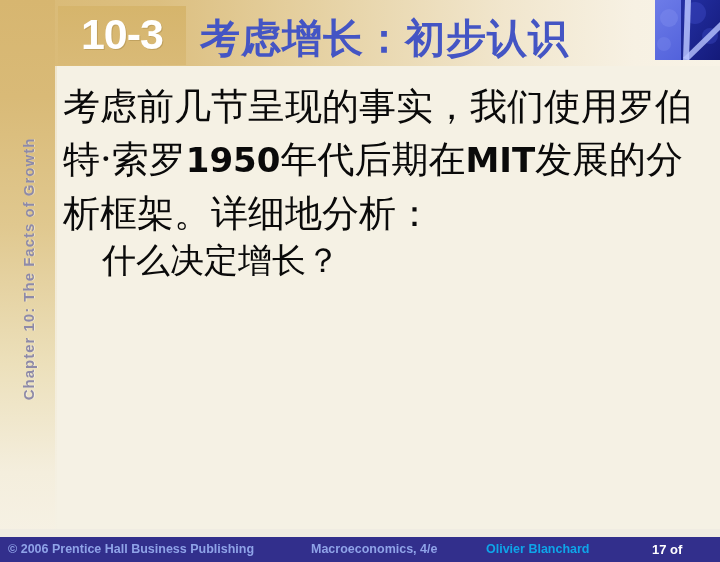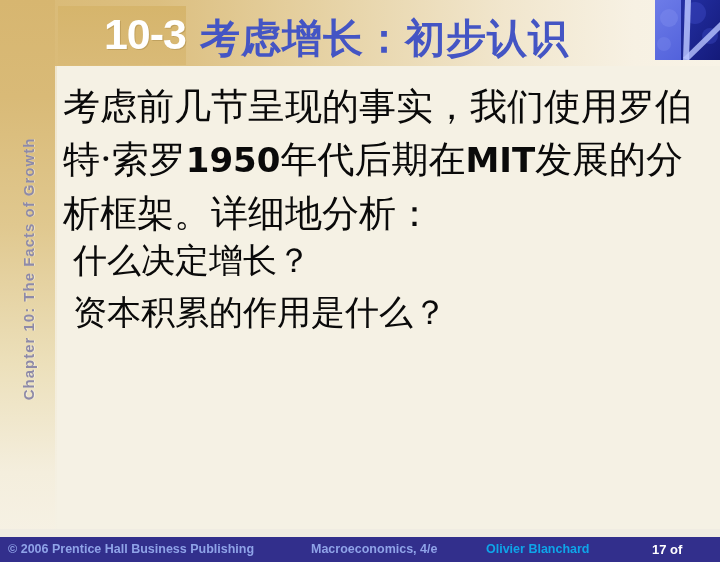--- a/index.html
+++ b/index.html
@@ -47,21 +47,21 @@
     height: 59px;
     background: linear-gradient(to bottom, #d6b56c 0%, #d9ba77 100%);
   }
   .chapter-num {
     position: absolute;
     left: 58px;
     top: 5px;
     width: 128px;
     height: 59px;
     line-height: 59px;
-    text-align: right;
+    text-align: center;
     font-family: "Liberation Sans", sans-serif;
     font-weight: bold;
     font-size: 43px;
     color: #ffffff;
     letter-spacing: -1px;
     text-shadow: 1px 1px 0 rgba(150,120,60,0.35);
   }
 
   .slide-title {
     position: absolute;
@@ -166,20 +166,21 @@
     left: 16px;
     top: 168px;
     width: 640px;
   }
   .bullet-line {
     font-family: "DejaVu Serif", "Liberation Serif", serif;
     font-size: 34px;
     line-height: 52px;
     color: #0a0a0a;
     white-space: nowrap;
+    margin-left: 29px;
   }
 
   
   .footer-gap {
     position: absolute;
     left: 0;
     top: 529px;
     width: 720px;
     height: 8px;
     background: #f0ece2;
@@ -266,21 +267,20 @@
   <div class="sidebar-label">
     <span>Chapter 10: The Facts of Growth</span>
   </div>
   <div class="sidebar-edge"></div>
 
   <div class="content">
     <div class="para"><span>考虑前几节呈现的事实，我们使用罗伯特·索罗</span><b>1950</b><span>年代后期在</span><b>MIT</b><span>发展的分析框架。详细地分析：</span></div>
 
     <div class="bullets">
       <div class="bullet-line">什么决定增长？</div>
-      <div class="bullet-line">资本积累的作用是什么？</div>
     </div>
   </div>
 
   <div class="footer-gap"></div>
   <div class="footer">
     <div class="footer-inner">
       <span class="f-copyright">© 2006 Prentice Hall Business Publishing</span>
       <span class="f-booktitle">Macroeconomics, 4/e</span>
       <span class="f-author">Olivier Blanchard</span>
       <span class="f-page">17 of 29</span>

